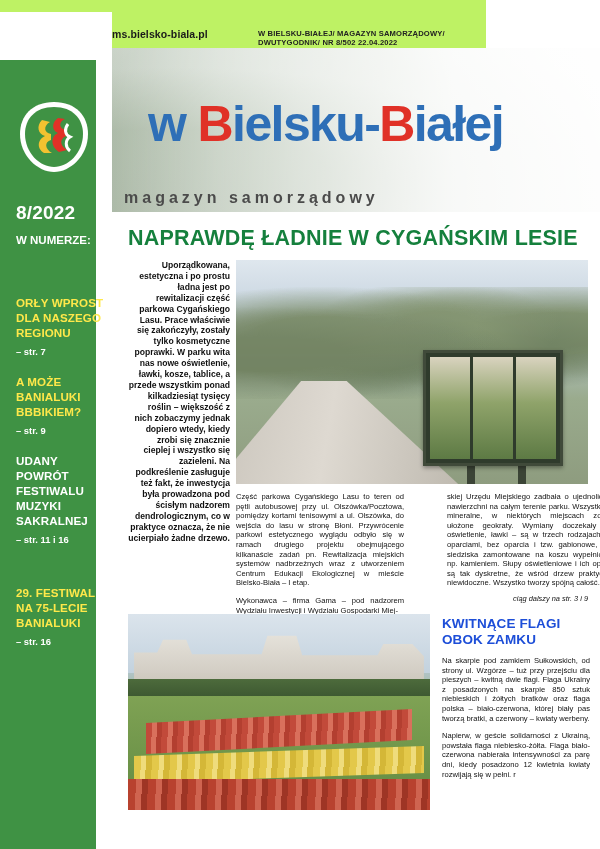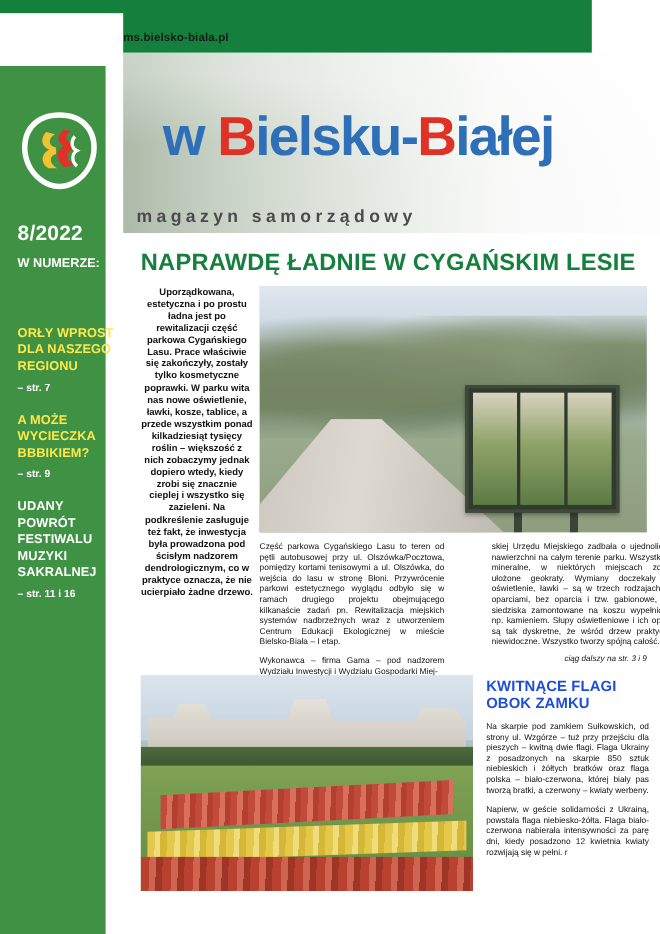--- a/index.html
+++ b/index.html
@@ -7,22 +7,22 @@
   body {
     width: 600px; height: 849px;
     background: #ffffff;
     font-family: "Liberation Sans", sans-serif;
     overflow: hidden;
     position: relative;
   }
 
   
   .topbar {
-    position: absolute; left: 0; top: 0; width: 538px; height: 48px;
-    background: #15803d;
+    position: absolute; left: 0; top: 0; width: 486px; height: 48px;
+    background: #bef264;
   }
   .url {
     position: absolute; left: 112px; top: 28px;
     font-size: 10.5px; font-weight: bold; color: #1a1a1a;
     letter-spacing: .1px;
   }
   .masthead-line {
     position: absolute; left: 258px; top: 29px;
     font-size: 7.6px; font-weight: bold; color: #222; letter-spacing: .15px;
   }
@@ -103,21 +103,21 @@
   .headline {
     position: absolute; left: 16px; top: 14px; width: 460px;
     font-size: 21.5px; font-weight: bold; color: #15803d;
     letter-spacing: .2px; white-space: nowrap;
   }
 
   
   .lead {
     position: absolute; left: 16px; top: 48px; width: 102px;
     font-size: 8.6px; line-height: 10.9px; color: #111;
-    font-weight: bold; text-align: center;
+    font-weight: bold; text-align: right;
   }
 
   
   .hero {
     position: absolute; left: 124px; top: 48px; width: 352px; height: 224px;
     overflow: hidden;
     background: linear-gradient(180deg,#cfd9e2 0%,#b9c9d6 30%,#9aab8d 62%,#8e9c7f 100%);
   }
   .hero .sky {
     position: absolute; left: 0; top: 0; width: 100%; height: 42%;
@@ -225,20 +225,21 @@
   .colC {
     position: absolute; left: 330px; top: 444px; width: 148px;
     font-size: 7.6px; line-height: 9.6px; color: #111; text-align: justify;
   }
 </style>
 </head>
 <body>
 
 <div class="topbar">
   <div class="url">ms.bielsko-biala.pl</div>
+  <div class="masthead-line">W BIELSKU-BIAŁEJ/ MAGAZYN SAMORZĄDOWY/ DWUTYGODNIK/  NR 8/502   22.04.2022</div>
 </div>
 
 <div class="rail">
   <div class="rail-top-white"></div>
 
   <div class="logo">
     <svg viewBox="0 0 72 74" width="72" height="74" aria-hidden="true">
       <path d="M36 2 C14 2 2 16 2 34 C2 56 20 72 36 72 C52 72 70 56 70 34 C70 16 58 2 36 2 Z" fill="#ffffff"></path>
       <path d="M36 7 C17 7 7 19 7 34 C7 53 22 67 36 67 C50 67 65 53 65 34 C65 19 55 7 36 7 Z" fill="#3f9244"></path>
       <path d="M24 20 C18 26 20 34 27 36 C20 39 18 48 26 53 L34 53 C27 49 26 42 33 40 L33 34 C26 33 25 26 32 22 Z" fill="#f2c230"></path>
@@ -249,26 +250,30 @@
 
   <div class="issue-no">8/2022</div>
   <div class="in-issue">W NUMERZE:</div>
 
   <div class="toc">
     <div class="toc-item">
       <div class="toc-title c-yellow">ORŁY WPROST DLA NASZEGO REGIONU</div>
       <div class="toc-page">– str. 7</div>
     </div>
     <div class="toc-item">
-      <div class="toc-title c-yellow">A MOŻE WYCIECZKA BBBIKIEM?</div>
+      <div class="toc-title c-yellow">A MOŻE BANIALUKI BBBIKIEM?</div>
       <div class="toc-page">– str. 9</div>
     </div>
     <div class="toc-item">
       <div class="toc-title c-white">UDANY POWRÓT FESTIWALU MUZYKI SAKRALNEJ</div>
       <div class="toc-page">– str. 11 i 16</div>
+    </div>
+    <div class="toc-item" style="margin-top:40px">
+      <div class="toc-title c-yellow">29. FESTIWAL NA 75-LECIE BANIALUKI</div>
+      <div class="toc-page">– str. 16</div>
     </div>
   </div>
 </div>
 
 <div class="nameplate">
   <div class="np-photo"></div>
   <div class="np-fade"></div>
   <div class="np-title"><span class="w">w </span><span class="b1">B</span><span class="rest">ielsku-</span><span class="b2">B</span><span class="rest">iałej</span></div>
 </div>
 

